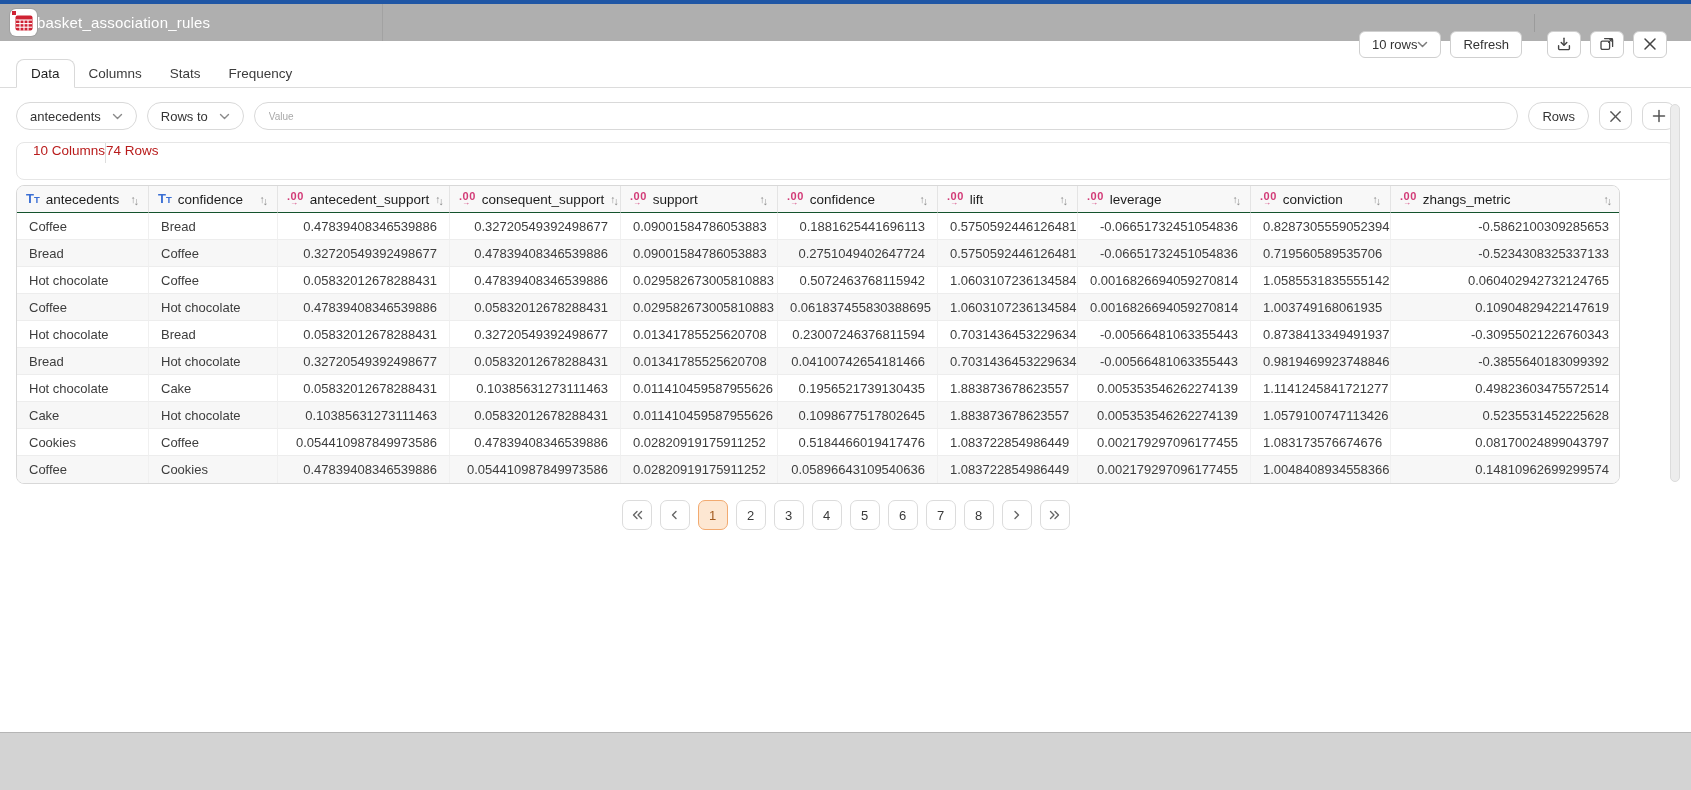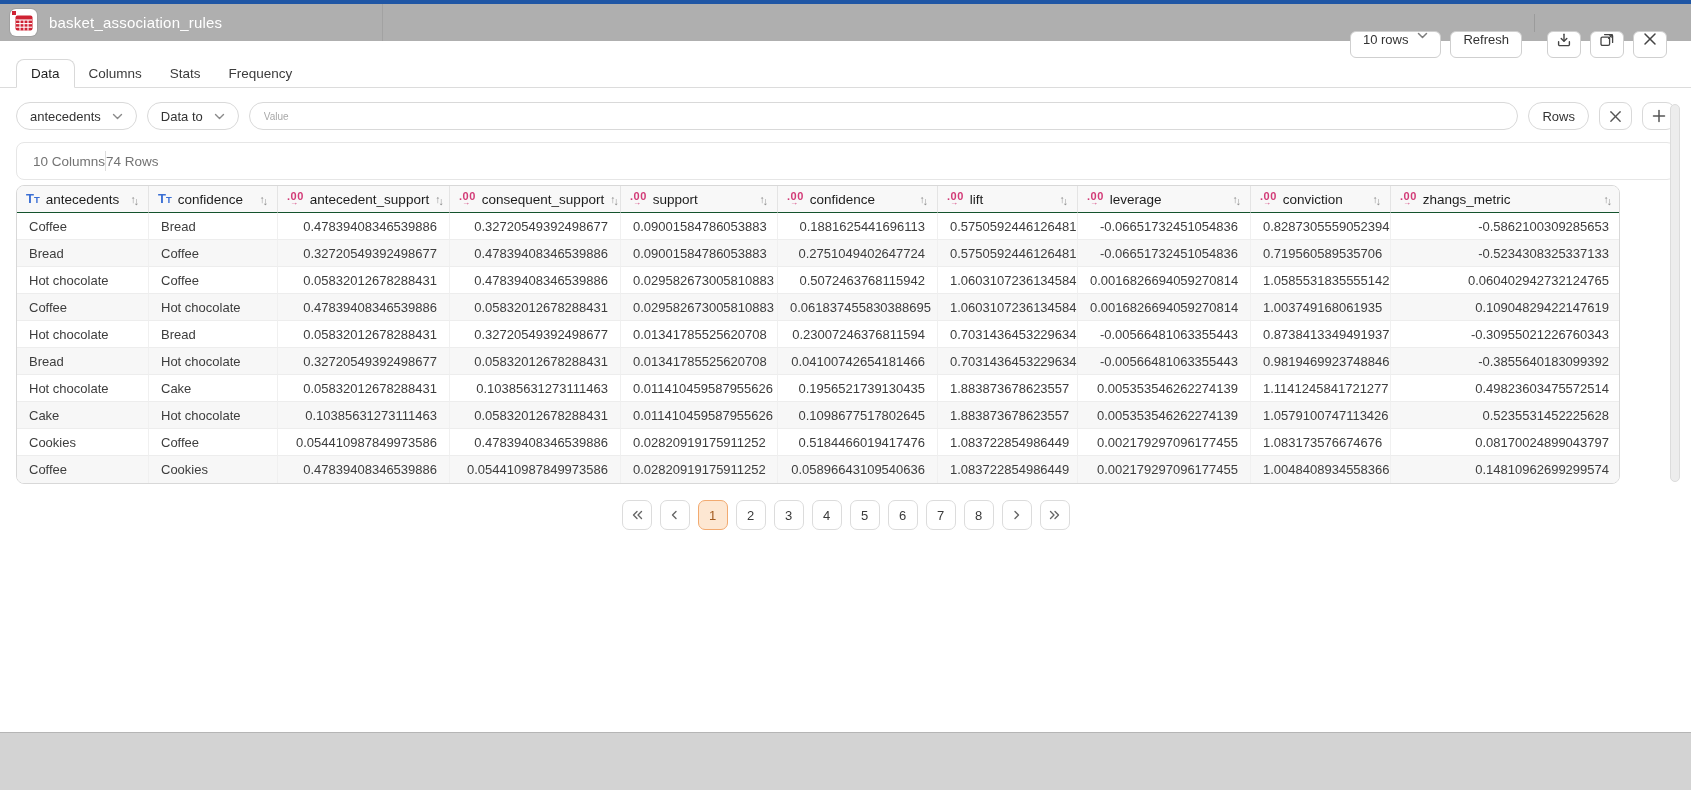--- a/index.html
+++ b/index.html
@@ -13,33 +13,33 @@
     width:1691px; height:733px; background:#ffffff; position:relative;
     border-bottom:1px solid #b5b5b5;
   }
   .top-accent { height:4px; background:#1f56a5; }
 
   
   .titlebar {
     height:37px; background:#afafaf; display:flex; align-items:center;
     padding:0 24px 0 10px;
   }
-  .title-left { display:flex; align-items:center; gap:12px; width:372px; }
+  .title-left { display:flex; align-items:center; width:372px; }
   .table-tile {
     width:27px; height:27px; background:#fff; border-radius:6px;
     display:flex; align-items:center; justify-content:center; position:relative;
     box-shadow:0 0 0 1px rgba(0,0,0,0.08);
   }
   .table-tile .corner { position:absolute; top:2px; left:2px; width:4px; height:4px; background:#cf2233; }
   .title-text { color:#ffffff; font-size:15px; letter-spacing:0.2px; }
   .title-sep { width:1px; align-self:stretch; background:#a2a2a2; }
   .title-right { margin-left:auto; display:flex; align-items:center; gap:9px; }
   .tb-btn {
     height:27px; background:#fff; border:1px solid #cfcfcf; border-radius:6px;
-    font-size:13px; color:#333; padding:0 12px; display:flex; align-items:flex-start; gap:9px;
+    font-size:13px; color:#333; padding:0 12px; display:flex; align-items:center; 
     font-family:inherit; cursor:pointer;margin-top:43px;
   }
   .tb-btn.icon-btn { width:34px; padding:0; justify-content:center; }
   .tb-divider { width:1px; height:18px; background:#9b9b9b; margin:0 3px; }
 
   
   .content { padding:0 16px; }
 
   .tabbar {
     display:flex; align-items:flex-end; height:47px;
@@ -63,22 +63,22 @@
     padding:0 14px; font-size:10px; color:#333; font-family:inherit; outline:none;
   }
   .filter-input::placeholder { color:#a9a9a9; }
   .sq-btn {
     height:28px; min-width:33px; border:1px solid #d9d9d9; border-radius:9px; background:#fff;
     display:flex; align-items:center; justify-content:center; cursor:pointer; padding:0;
   }
 
   .summary {
     margin-top:12px; border:1px solid #e6e6e6; border-radius:8px; height:38px;
-    display:flex; align-items:center; padding:0 16px; gap:0;
-    font-size:13.5px; color:#737373;
+    display:flex; align-items:flex-start; padding:0 16px; gap:0;
+    font-size:13.5px; color:#b91c1c;
   }
   .summary .divider { width:1px; height:20px; background:#dddddd; }
 
   
   .grid-area { margin-top:5px; position:relative; }
   .grid {
     border:1px solid #d8d8d8; border-radius:8px; overflow:hidden; width:1604px; background:#fff;
   }
   table { border-collapse:separate; border-spacing:0; table-layout:fixed; width:1604px; }
   th {
@@ -187,21 +187,21 @@
       </div>
 
     <div class="filter-row">
       <button class="pill">
         <span>antecedents</span>
         <svg width="11" height="7" viewBox="0 0 11 7">
             <polyline points="1.5,1.5 5.5,5.5 9.5,1.5" fill="none" stroke="#8a8a8a" stroke-width="1.4" stroke-linecap="round" stroke-linejoin="round"></polyline>
           </svg>
       </button>
       <button class="pill operator">
-        <span>Data to</span>
+        <span>Rows to</span>
         <svg width="11" height="7" viewBox="0 0 11 7">
             <polyline points="1.5,1.5 5.5,5.5 9.5,1.5" fill="none" stroke="#8a8a8a" stroke-width="1.4" stroke-linecap="round" stroke-linejoin="round"></polyline>
           </svg>
       </button>
       <input class="filter-input" type="text" placeholder="Value" style="">
       <button class="pill">Rows</button>
       <button class="sq-btn">
         <svg width="13" height="13" viewBox="0 0 14 14" stroke="#555" stroke-width="1.5" stroke-linecap="round">
           <line x1="2" y1="2" x2="12" y2="12"></line>
             <line x1="12" y1="2" x2="2" y2="12"></line>

